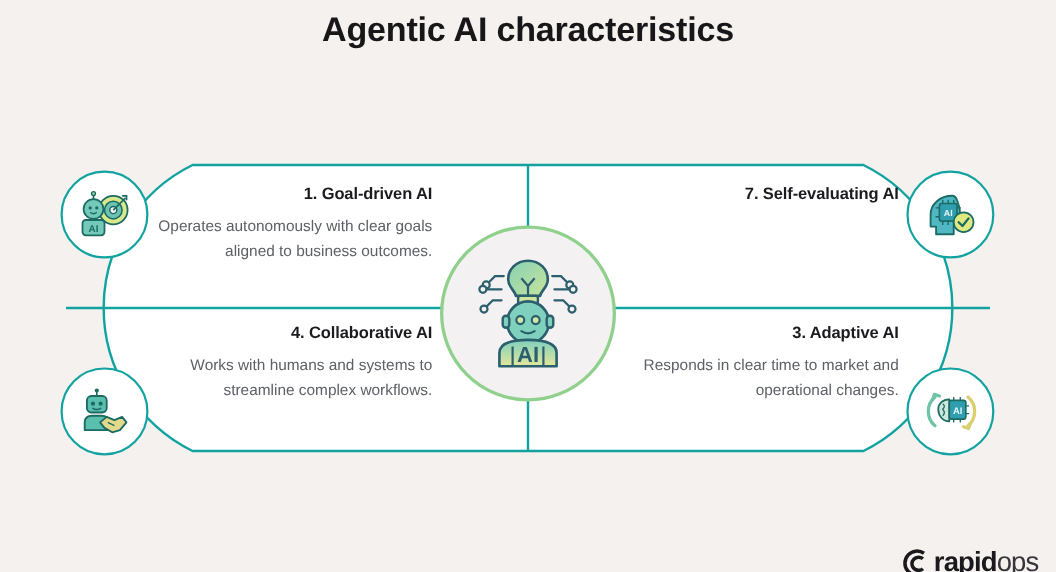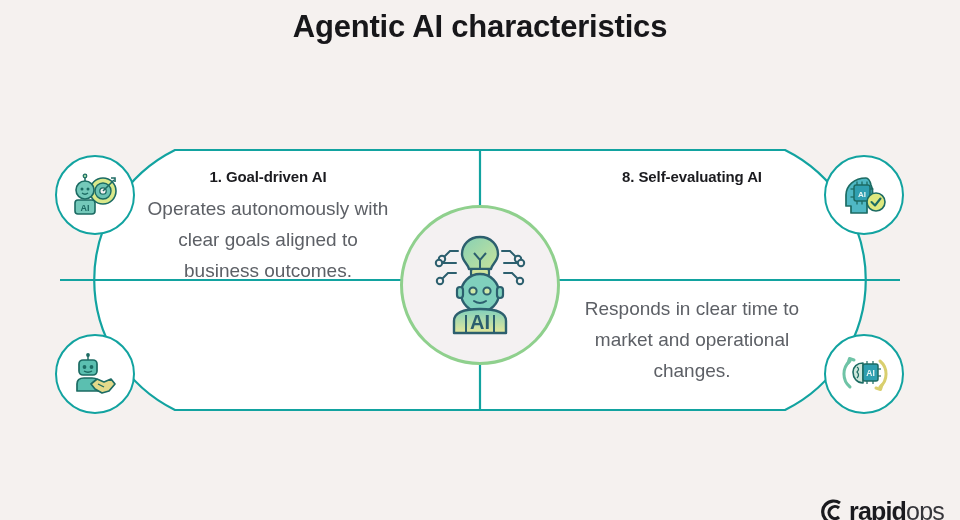--- a/index.html
+++ b/index.html
@@ -37,31 +37,31 @@
   #frame-svg {
     position: absolute;
     left: 0;
     top: 0;
   }
 
   
   .quad {
     position: absolute;
     width: 250px;
-    text-align: center;
+    text-align: right;
   }
   .quad-title {
     font-size: 15px;
     font-weight: bold;
     color: #1b1b1f;
     margin-bottom: 9px;
     letter-spacing: -0.1px;
   }
   .quad-body {
-    font-size: 19px;
+    font-size: 14px;
     line-height: 1.62;
     color: #5d6066;
   }
   #quad-1 { left: 143px; top: 48px; }
   #quad-2 { left: 567px; top: 48px; }
   #quad-4 { left: 143px; top: 174px; }
   #quad-3 { left: 567px; top: 174px; }
 
   
   .corner {
@@ -126,27 +126,32 @@
     <line x1="60" y1="160" x2="900" y2="160" stroke="#12a3a0" stroke-width="2.2"></line>
     <line x1="480" y1="30" x2="480" y2="290" stroke="#12a3a0" stroke-width="2.2"></line>
   </svg>
 
   <div class="quad" id="quad-1">
     <div class="quad-title">1. Goal-driven AI</div>
     <div class="quad-body">Operates autonomously with clear goals aligned to business outcomes.</div>
   </div>
 
   <div class="quad" id="quad-2">
-    <div class="quad-title">8. Self-evaluating AI</div>
+    <div class="quad-title">7. Self-evaluating AI</div>
   </div>
 
   <div class="quad" id="quad-3">
+    <div class="quad-title">3. Adaptive AI</div>
     <div class="quad-body">Responds in clear time to market and operational changes.</div>
   </div>
 
+  <div class="quad" id="quad-4">
+    <div class="quad-title">4. Collaborative AI</div>
+    <div class="quad-body">Works with humans and systems to streamline complex workflows.</div>
+  </div>
 </div>
 
 <div class="corner" id="corner-tl">
   <svg width="50" height="46" viewBox="0 0 50 46">
     <circle cx="33" cy="19" r="13" fill="#d9e88a" stroke="#1c6b63" stroke-width="1.6"></circle>
     <circle cx="33" cy="19" r="8" fill="#6cc3b4" stroke="#1c6b63" stroke-width="1.4"></circle>
     <circle cx="33" cy="19" r="3.2" fill="#f4f1f2" stroke="#1c6b63" stroke-width="1.3"></circle>
     <line x1="33" y1="19" x2="44" y2="8" stroke="#1c6b63" stroke-width="1.6"></line>
     <path d="M 41 6 L 45 6 L 45 10" fill="none" stroke="#1c6b63" stroke-width="1.6"></path>
     <circle cx="15" cy="18" r="9" fill="#74c9ba" stroke="#1c6b63" stroke-width="1.6"></circle>

